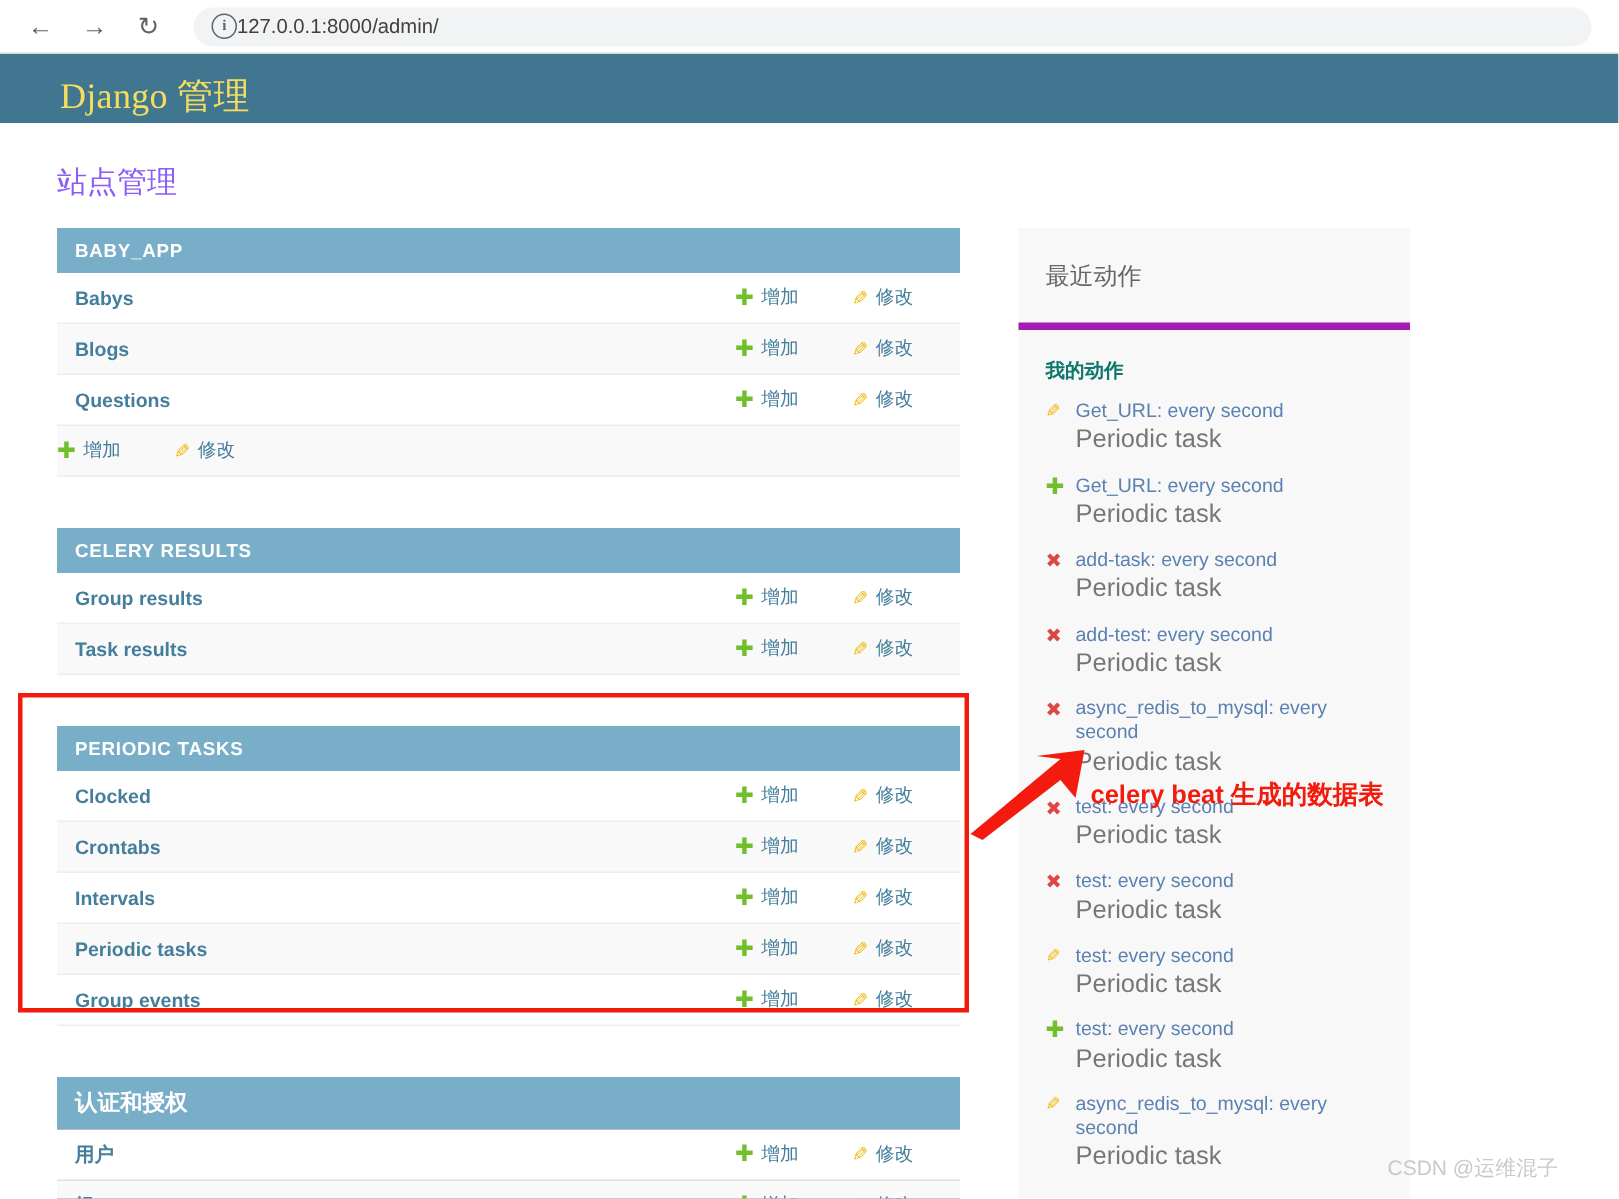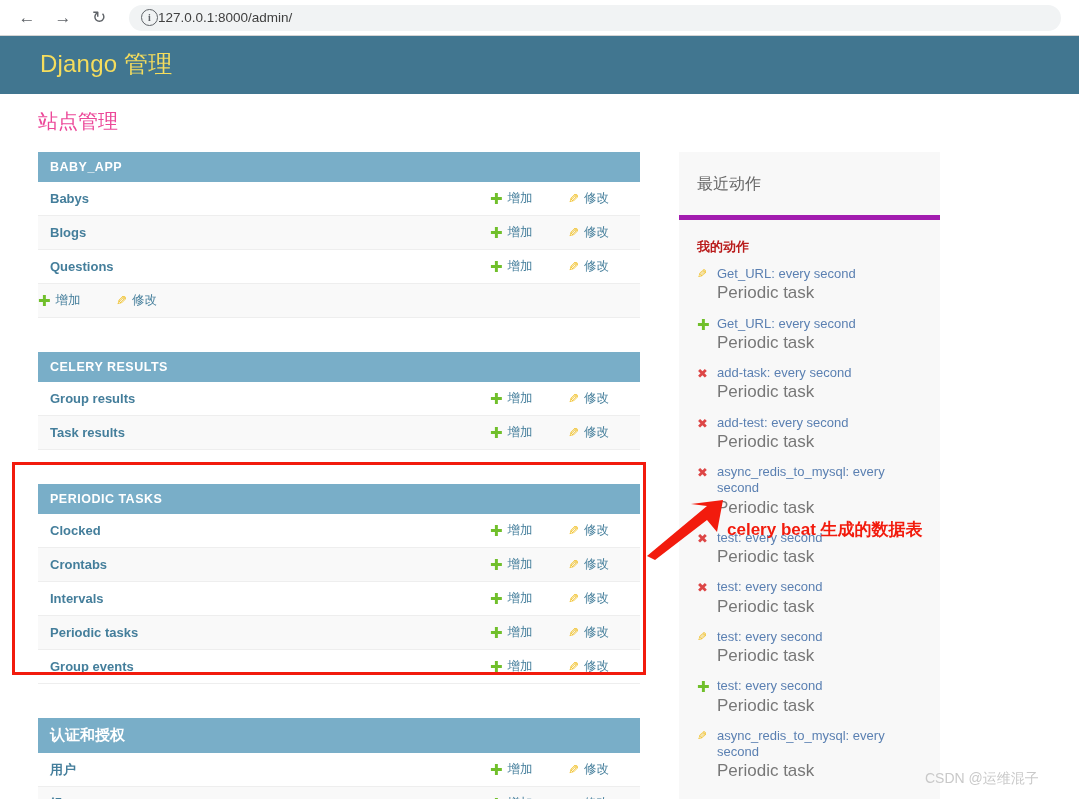--- a/index.html
+++ b/index.html
@@ -35,34 +35,35 @@
     display: flex; align-items: center; justify-content: center;
     font-family: "Liberation Serif", serif; flex: none;
   }
   .omnibox-url {
     font-size: 13.5px; color: #404040;
     font-family: "Liberation Sans", sans-serif;
   }
 
   
   .dj-header {
-    position: absolute; left: 0; top: 36px; width: 1079px; height: 58px;
+    position: absolute; left: 0; top: 36px; width: 1079px; height: 46px;
     background: #417690;
+    font-family: Liberation Serif, serif;
   }
   .dj-title {
     position: absolute; left: 40px; top: 12px;
     font-size: 24px; color: #f5dd5d; font-weight: 300;
     letter-spacing: 0.2px;
   }
 
   
   .content { position: absolute; left: 0; top: 90px; width: 1079px; }
   .page-title {
     position: absolute; left: 38px; top: 18px;
-    font-size: 20px; color: #ec4899; font-weight: 300;
+    font-size: 20px; color: #8b5cf6; font-weight: 300;
   }
 
   
   .col-left { position: absolute; left: 38px; top: 62px; width: 602px; }
   .module { margin-bottom: 34px; background: #701a75; }
   .module-caption {
     background: #79aec8; color: #ffffff;
     font-size: 12.5px; font-weight: bold; letter-spacing: 0.5px;
     padding: 8px 10px 8px 12px; text-transform: uppercase;
   }
@@ -94,21 +95,21 @@
   
   .col-right {
     position: absolute; left: 679px; top: 62px; width: 261px;
     background: #f8f8f8; padding-bottom: 14px;
   }
   .recent-head {
     font-size: 16px; color: #666666; font-weight: 300;
     padding: 22px 0 20px 18px; border-bottom: 5px solid #a21caf;
   }
   .recent-sub {
-    font-size: 13px; font-weight: bold; color: #b91c1c;
+    font-size: 13px; font-weight: bold; color: #0f766e;
     padding: 18px 0 10px 18px;
   }
   .action-list { list-style: none; margin: 0; padding: 0 10px 0 18px; }
   .action-item {
     position: relative; padding-left: 20px; margin-bottom: 12px;
     line-height: 1.25;
   }
   .action-item .marker {
     position: absolute; left: 0; top: 0; font-size: 13px; line-height: 17px;
   }

